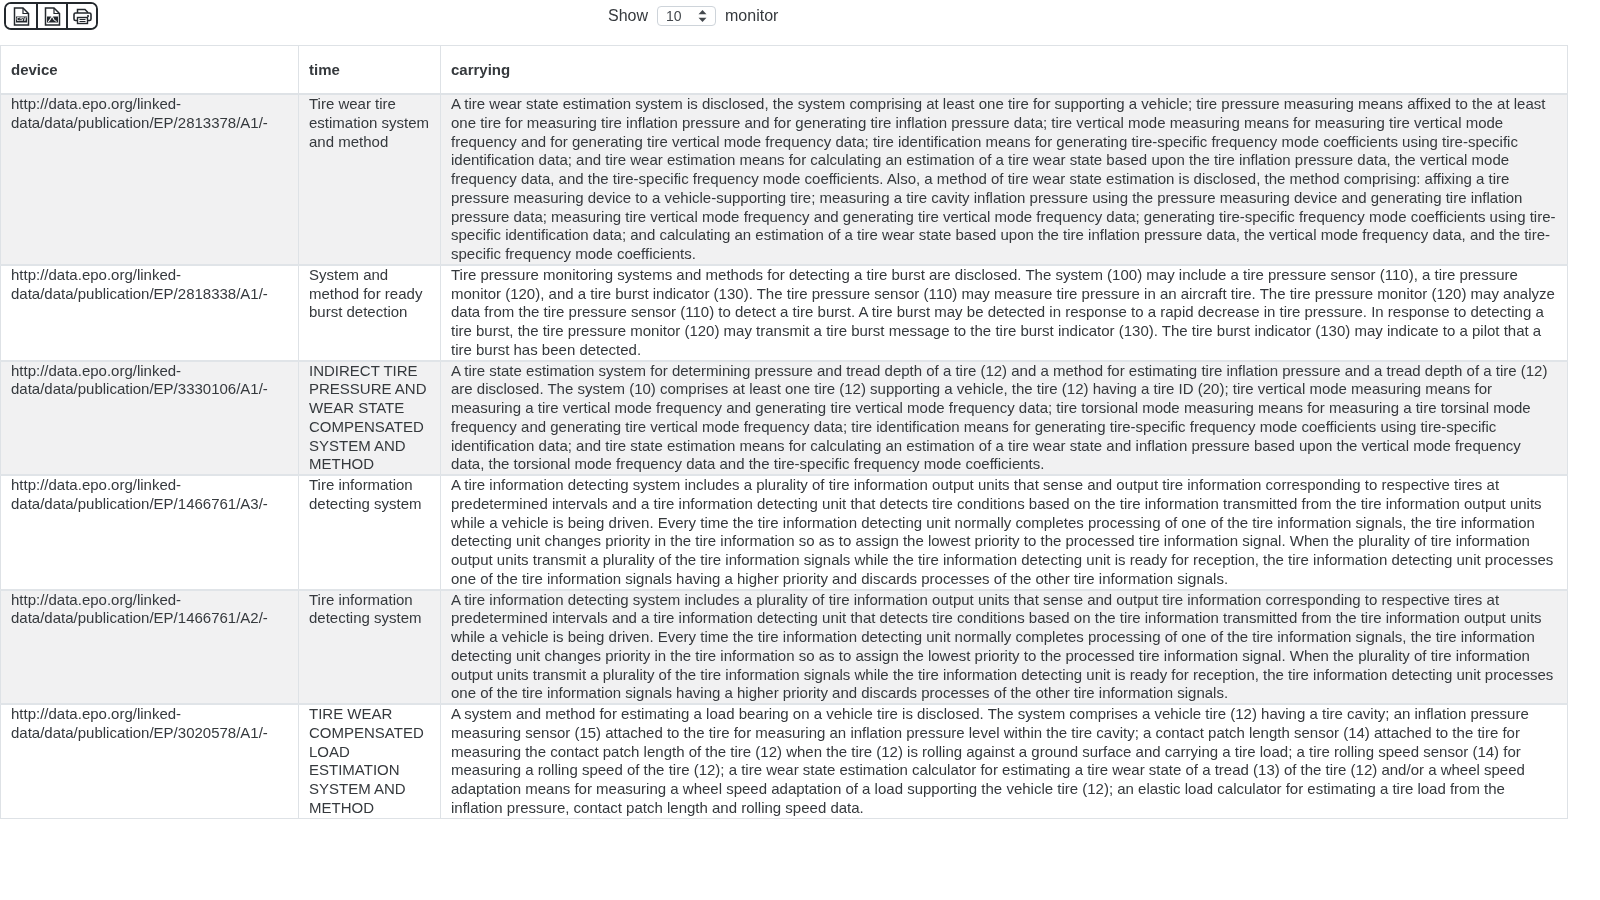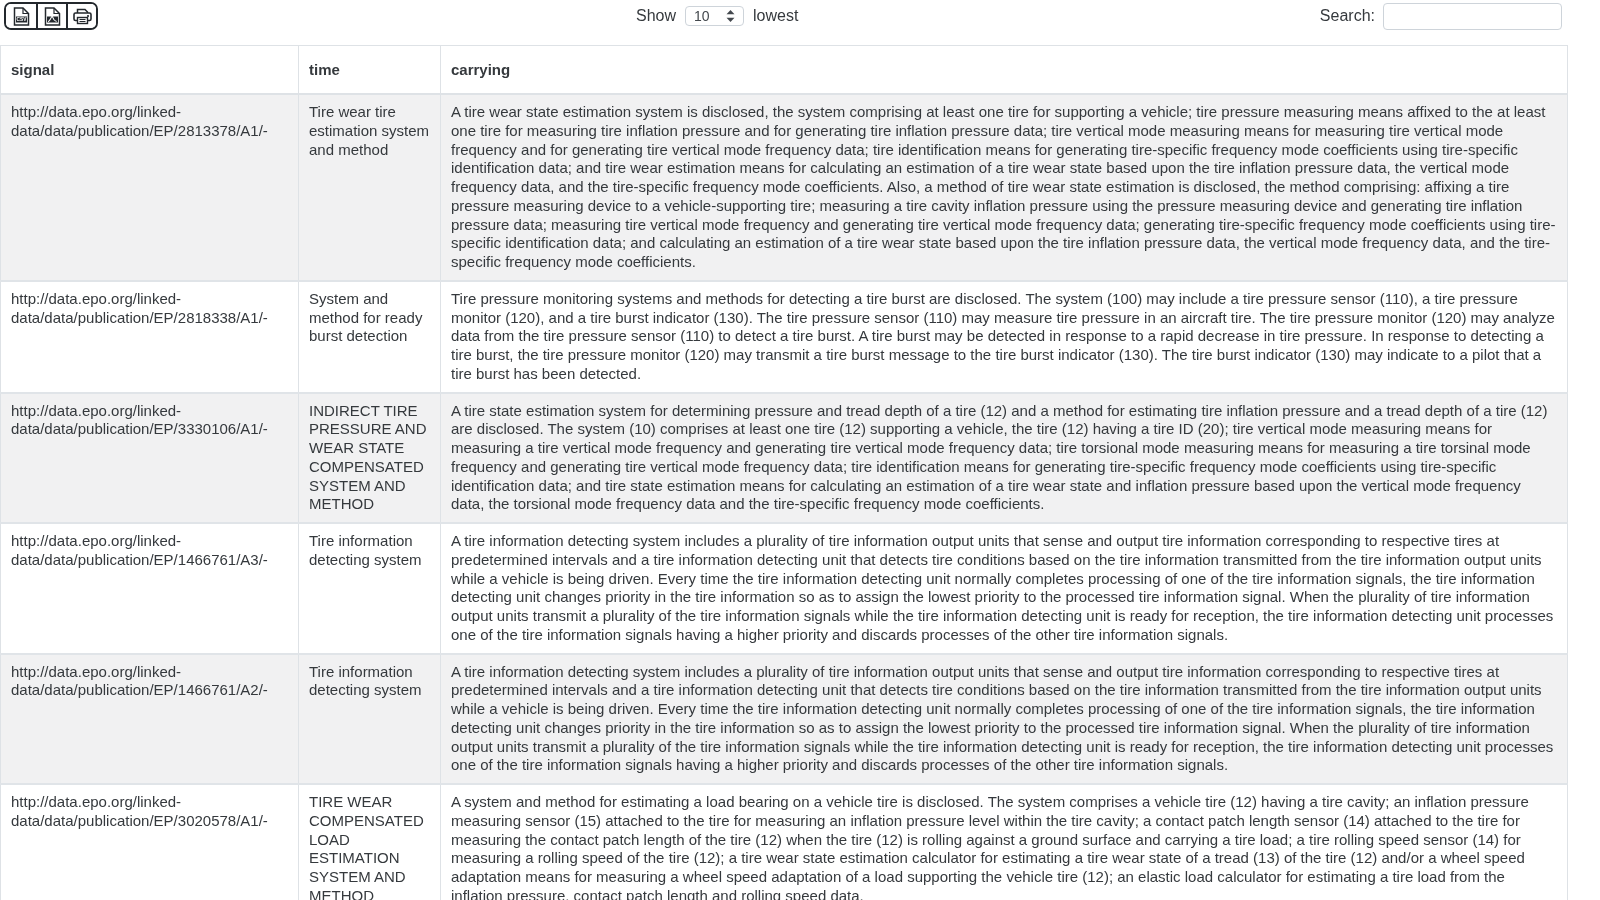--- a/index.html
+++ b/index.html
@@ -22,21 +22,21 @@
   .export-btn {
     width: 30px; height: 24px;
     display: flex; align-items: center; justify-content: center;
     background: #fff; border: none; padding: 0; cursor: pointer;
   }
   .export-btn + .export-btn { border-left: 2px solid #23282d; }
 
   .length-control {
     position: absolute; left: 608px; top: 2px; height: 28px;
     display: flex; align-items: center; gap: 9px;
-    font-size: 16px; color: #35393d; margin-left: 28px;
+    font-size: 16px; color: #35393d;
   }
   .select-box {
     min-width: 59px; height: 20px;
     border: 1px solid #ced4da; border-radius: 4px;
     background: #fff; cursor: pointer;
     display: flex; align-items: center; justify-content: space-between;
     gap: 9px; padding: 0 8px;
     font-size: 14px; color: #43484d;
   }
   .search-control {
@@ -63,21 +63,21 @@
   }
   .results thead th {
     font-size: 15px; font-weight: bold;
     padding: 15px 10px;
     background: #fff;
     border-bottom: 2px solid #dee2e6;
     cursor: pointer;
   }
   .results tbody td {
     font-size: 15px; line-height: 1.25;
-    padding: 8px 10px;
+    padding: 0 10px;
     border-top: 2px solid #e0e4e8;
     margin-top: 20px;
   }
   .results tbody tr:nth-child(odd) td { background: #f1f1f2; }
   svg text { font-family: "Liberation Sans", sans-serif; }
 </style>
 </head>
 <body>
 
 <div class="topbar">
@@ -113,39 +113,35 @@
 
   <div class="length-control">
     <span>Show</span>
     <span class="select-box">
       <span>10</span>
       <svg width="9" height="12" viewBox="0 0 9 12">
         <path d="M4.5 0 L8.5 4.3 H0.5 Z" fill="#43484d"></path>
         <path d="M0.5 7.7 H8.5 L4.5 12 Z" fill="#43484d"></path>
       </svg>
     </span>
-    <span>lowest</span>
+    <span>monitor</span>
   </div>
 
-  <div class="search-control">
-    <span>Search:</span>
-    <input class="search-input" type="text" value="" style="">
-  </div>
 
 </div>
 
 <table class="results">
   <colgroup>
     <col style="width:298px">
     <col style="width:142px">
     <col>
   </colgroup>
   <thead>
     <tr>
-      <th>signal</th>
+      <th>device</th>
       <th>time</th>
       <th>carrying</th>
     </tr>
   </thead>
   <tbody>
       <tr>
     <td>http://data.epo.org/linked-data/data/publication/EP/2813378/A1/-</td>
     <td>Tire wear tire estimation system and method</td>
     <td>A tire wear state estimation system is disclosed, the system comprising at least one tire for supporting a vehicle; tire pressure measuring means affixed to the at least one tire for measuring tire inflation pressure and for generating tire inflation pressure data; tire vertical mode measuring means for measuring tire vertical mode frequency and for generating tire vertical mode frequency data; tire identification means for generating tire-specific frequency mode coefficients using tire-specific identification data; and tire wear estimation means for calculating an estimation of a tire wear state based upon the tire inflation pressure data, the vertical mode frequency data, and the tire-specific frequency mode coefficients. Also, a method of tire wear state estimation is disclosed, the method comprising: affixing a tire pressure measuring device to a vehicle-supporting tire; measuring a tire cavity inflation pressure using the pressure measuring device and generating tire inflation pressure data; measuring tire vertical mode frequency and generating tire vertical mode frequency data; generating tire-specific frequency mode coefficients using tire-specific identification data; and calculating an estimation of a tire wear state based upon the tire inflation pressure data, the vertical mode frequency data, and the tire-specific frequency mode coefficients.</td>
   </tr>

